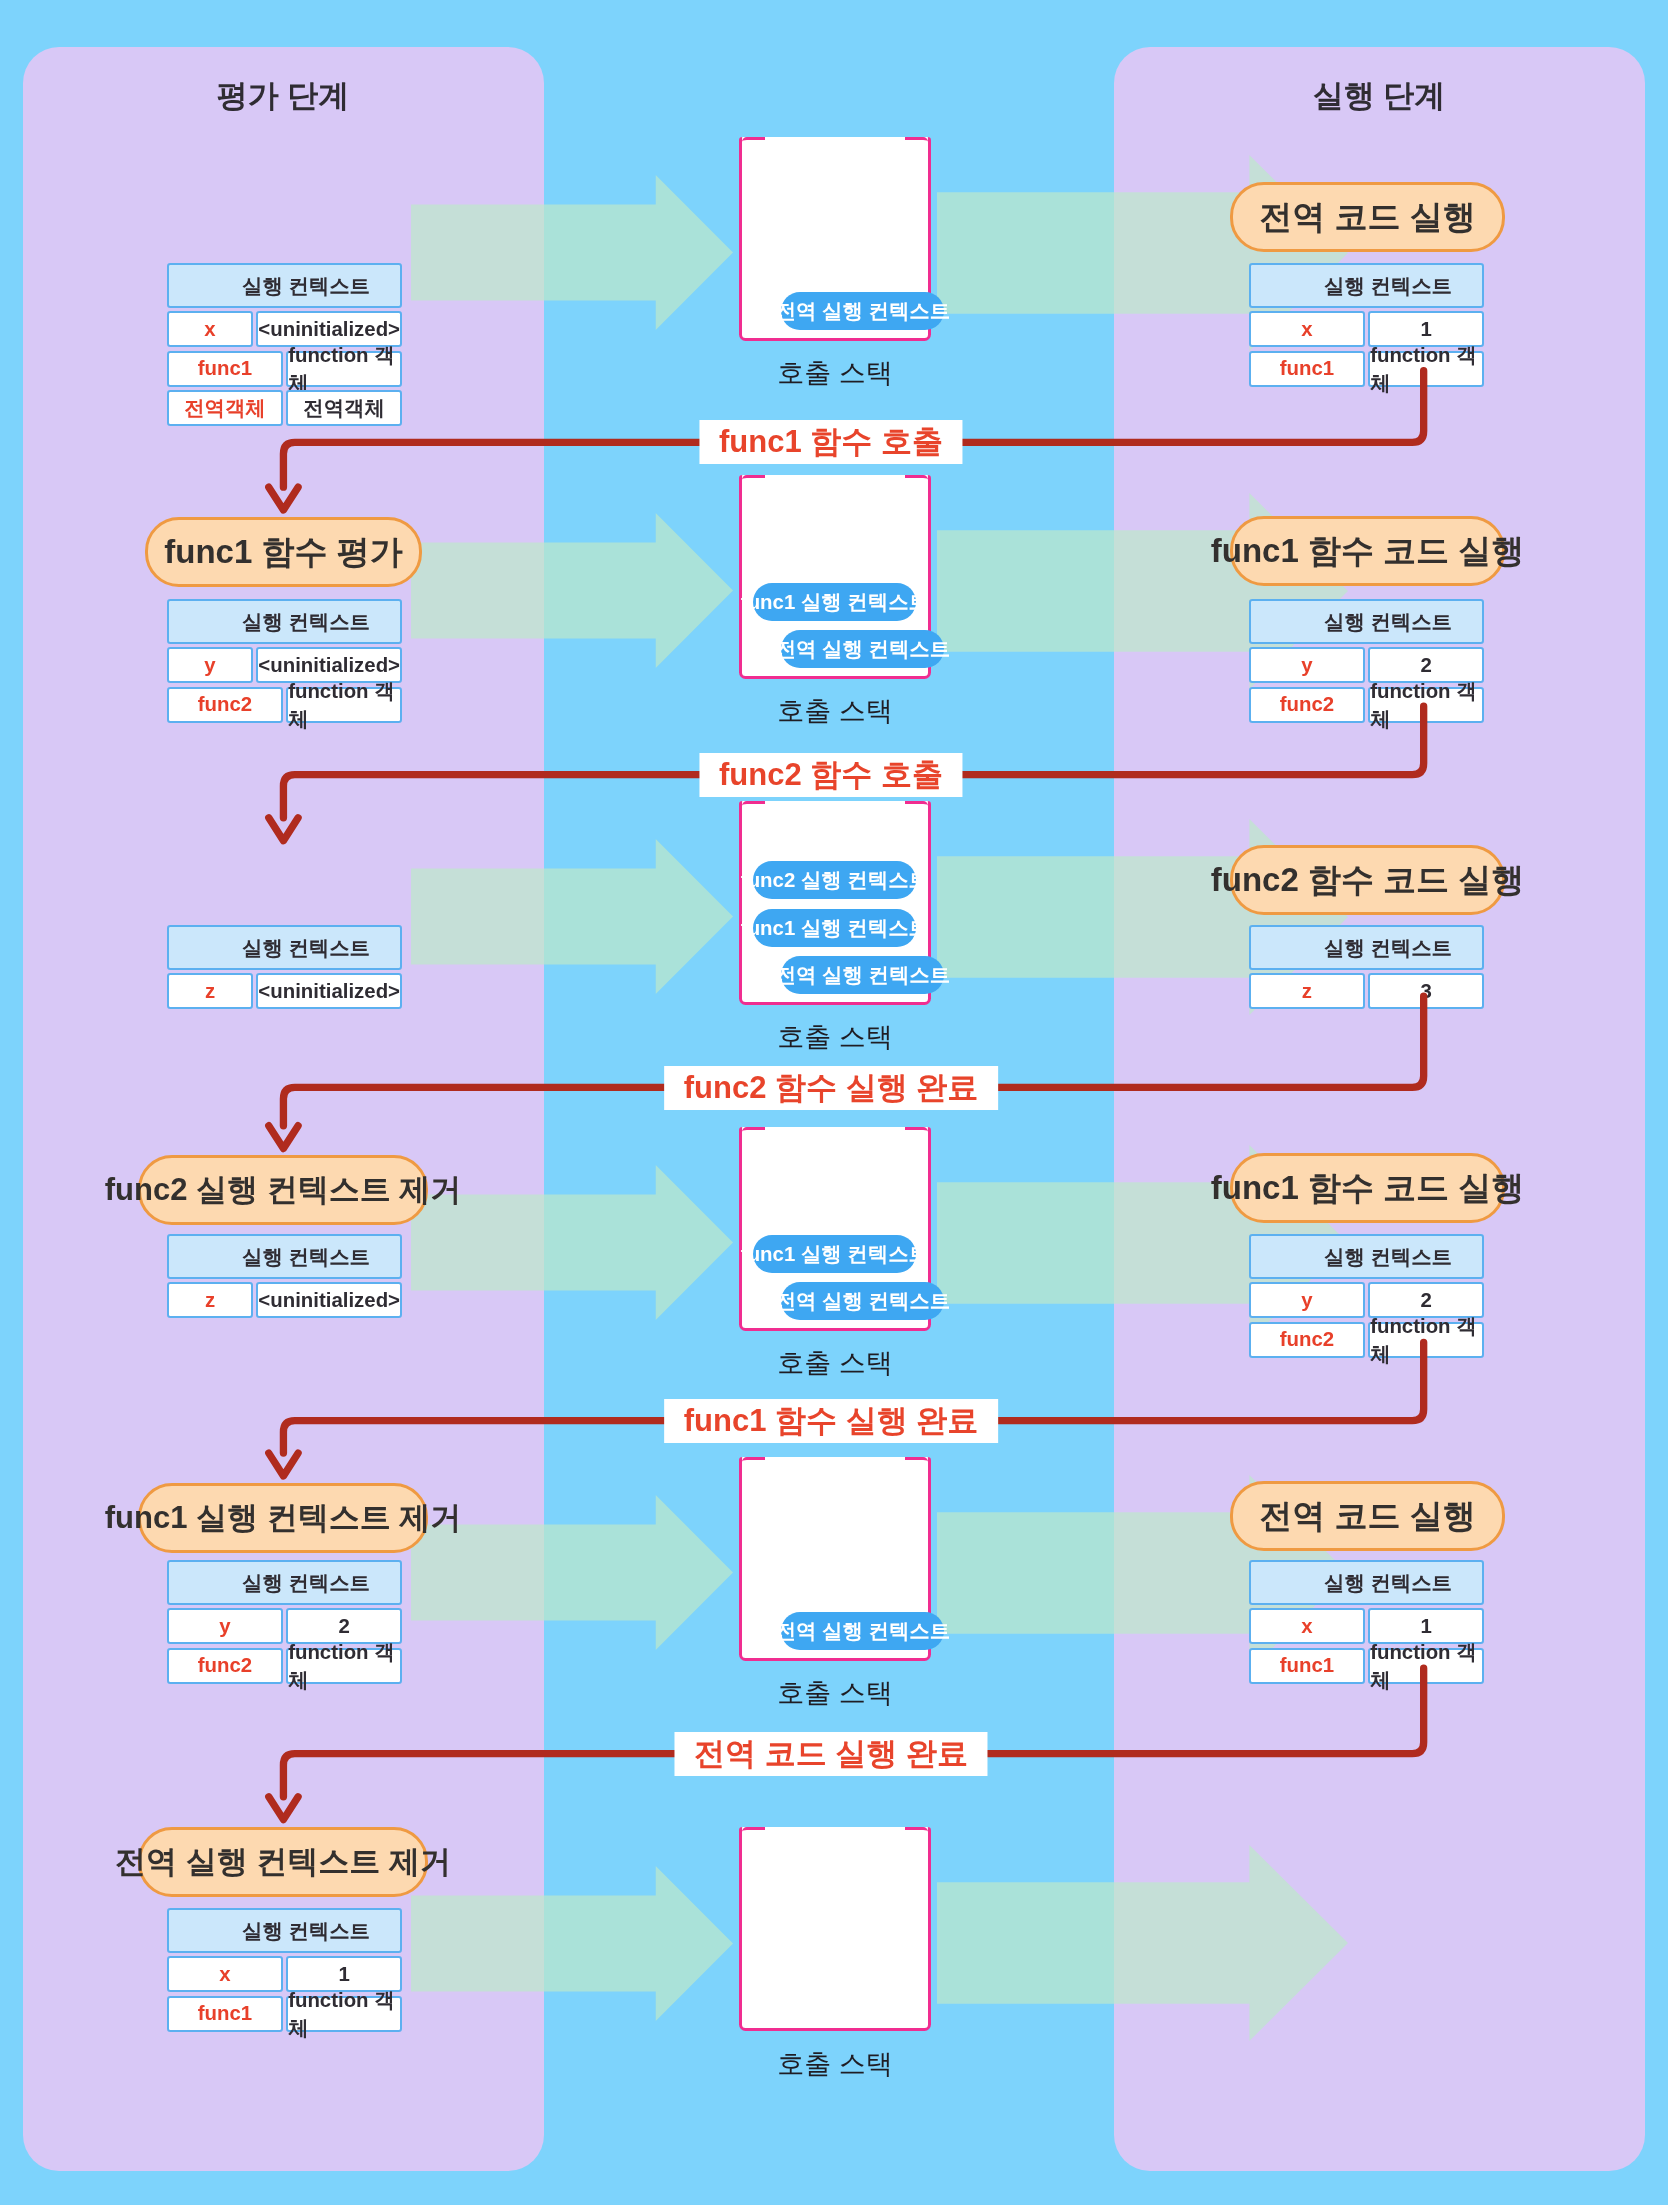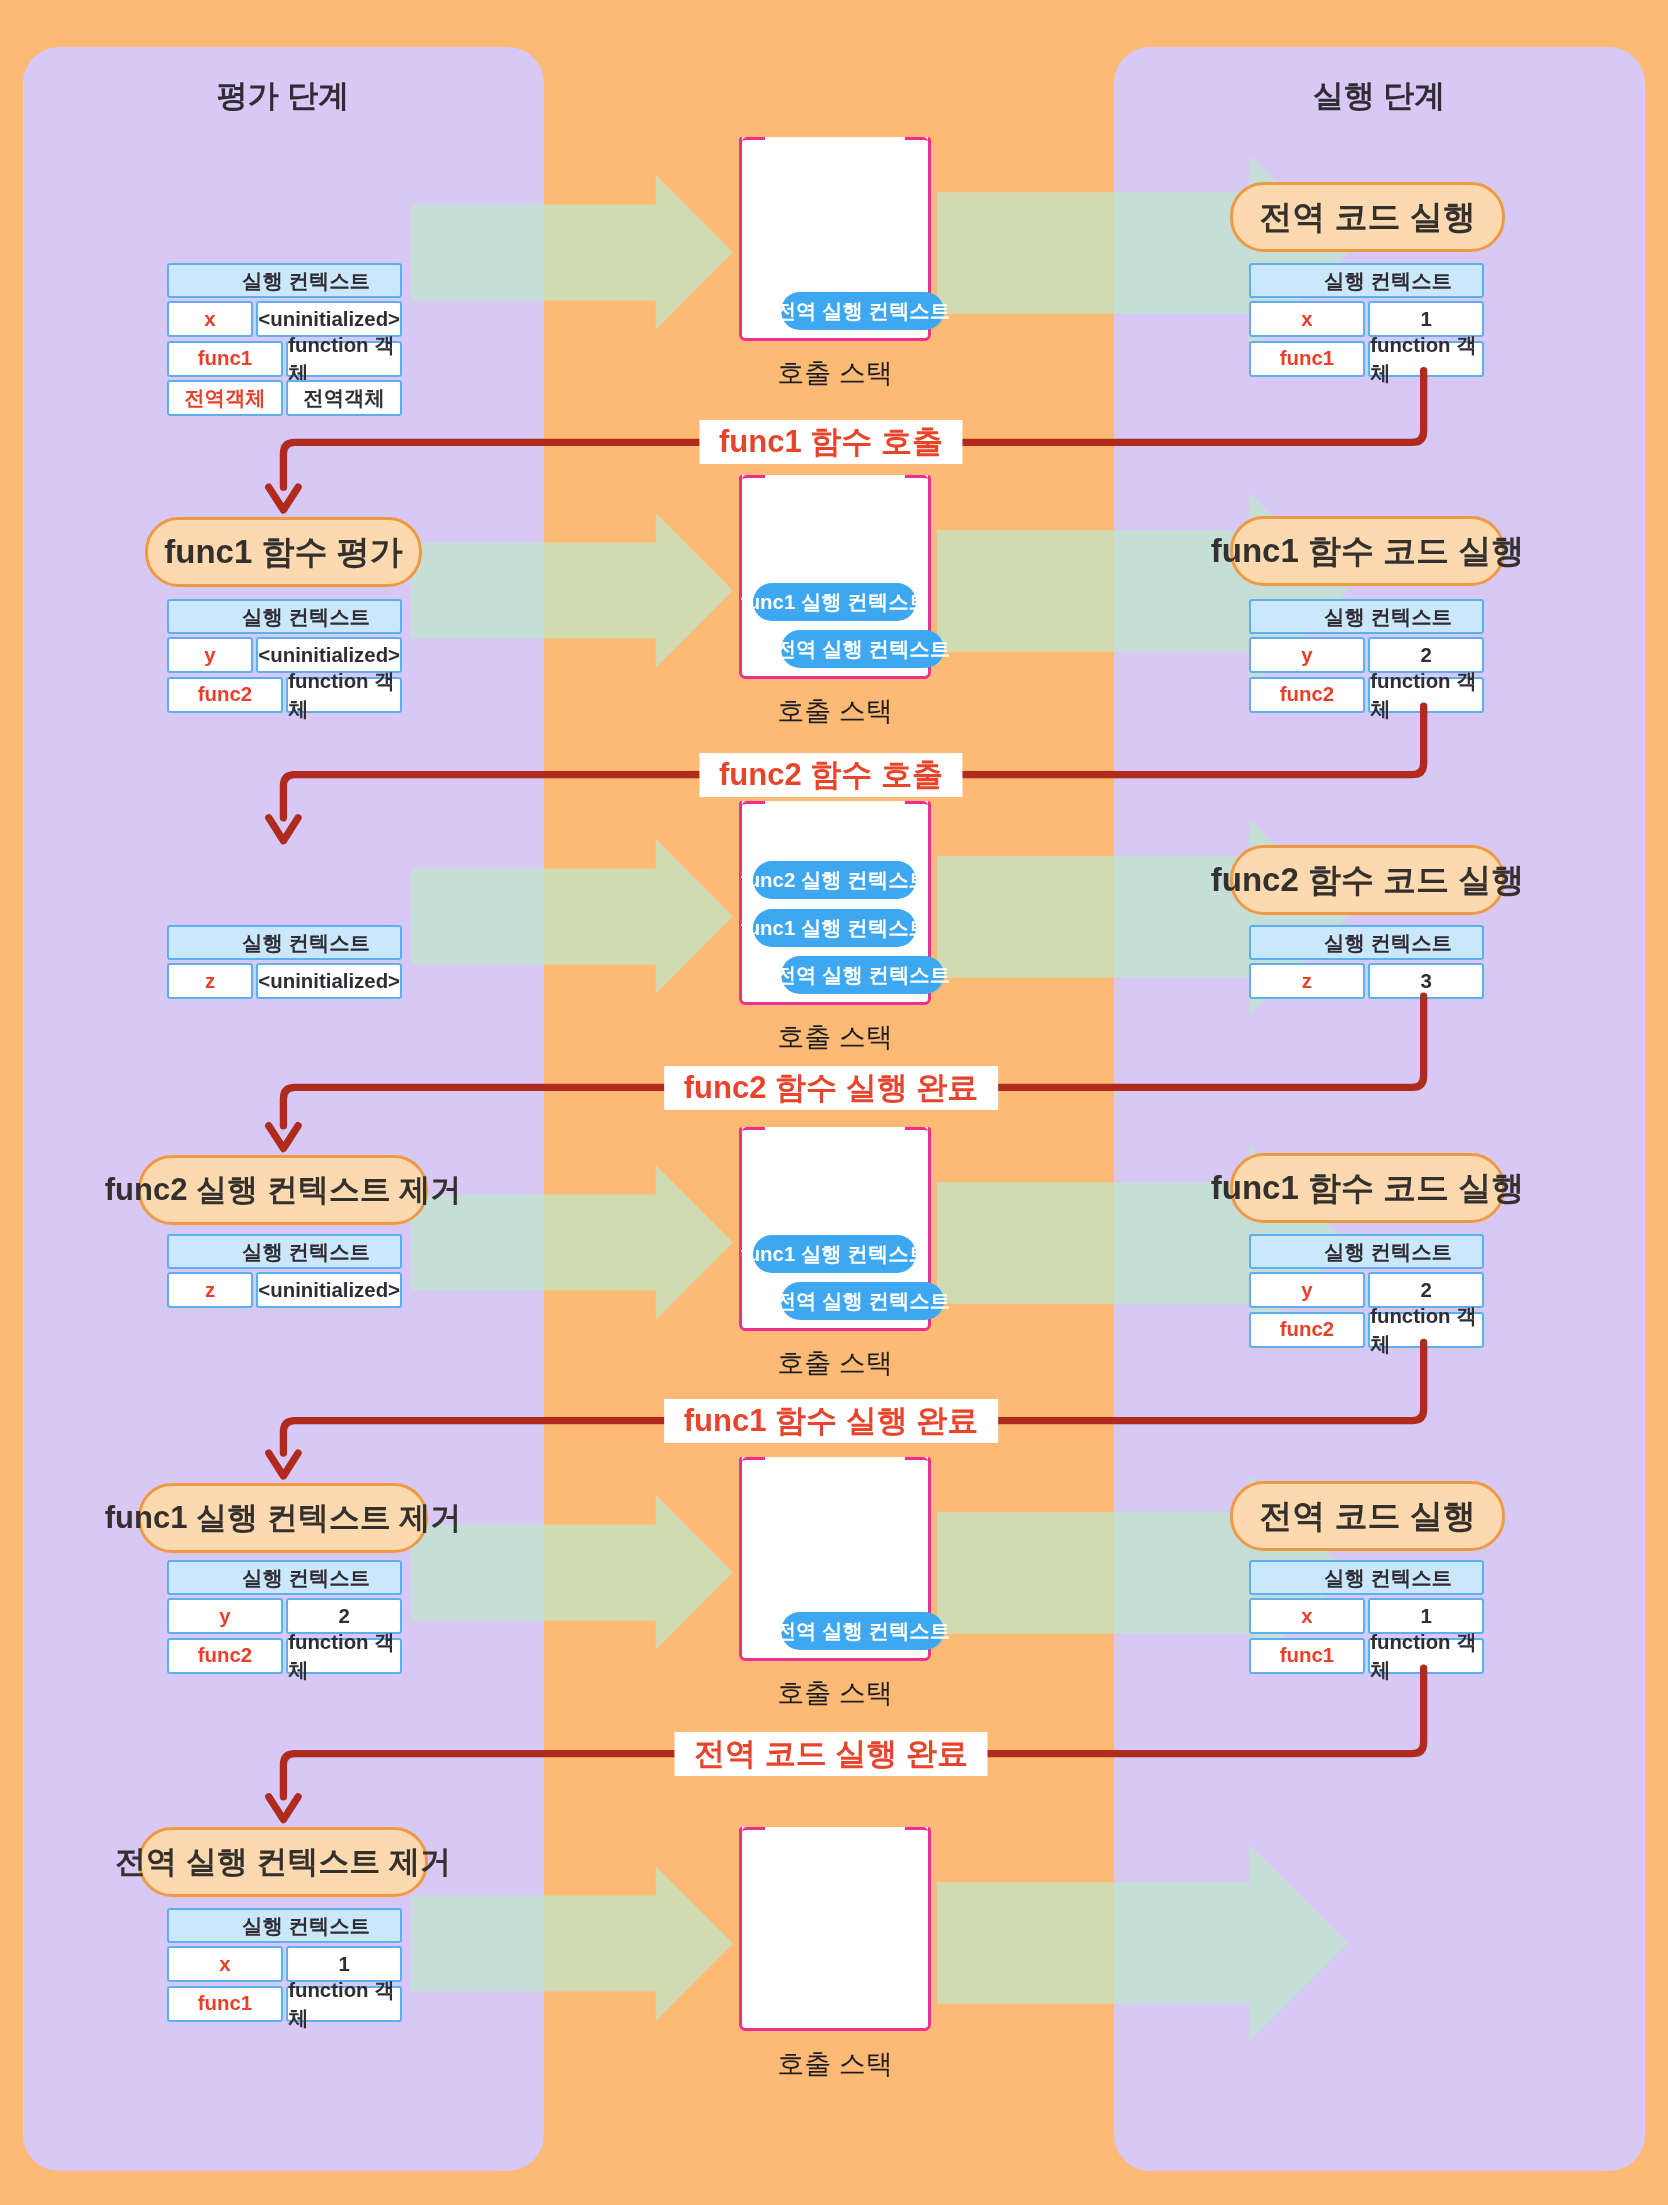--- a/index.html
+++ b/index.html
@@ -1,31 +1,31 @@
 <!DOCTYPE html>
 <html style="font-size:13px"><head>
 <meta charset="utf-8">
 <style>
   html,body{margin:0;padding:0;background:#ffffff;}
-  #canvas{position:relative;width:1668px;height:2205px;background:#fdba74;overflow:hidden;
+  #canvas{position:relative;width:1668px;height:2205px;background:#7dd3fc;overflow:hidden;
           font-family:"Liberation Sans","DejaVu Sans",sans-serif;color:#2f2c33;}
   .panel{position:absolute;top:47px;height:2124px;background:#d8c8f6;border-radius:36px;}
   #panel-left{left:23px;width:521px;}
   #panel-right{left:1114px;width:531px;}
   .panel-title{position:absolute;top:75px;transform:translateX(-50%);font-size:31px;font-weight:bold;color:#2f2c33;white-space:nowrap;}
   .garrow{position:absolute;background:rgba(190,232,203,0.70);
           clip-path:polygon(0 19%,76% 19%,76% 0,100% 50%,76% 100%,76% 81%,0 81%);}
   .garrow.gleft{width:322px;height:155px;left:411px;}
   .garrow.gright{width:411px;height:196px;left:937px;}
   .box-orange{position:absolute;height:70px;background:#fdd9b0;border:3.3px solid #ef9a42;border-radius:34px;
               display:flex;align-items:center;justify-content:center;font-weight:bold;font-size:33px;color:#33302e;
               box-sizing:border-box;white-space:nowrap;}
   .ec-table{position:absolute;width:235px;}
   .ec-table.rt{width:235px;}
-  .ec-header{box-sizing:border-box;height:35px;background:#cbe7fb;border:2.4px solid #5cb0f0;border-radius:3.3px;
+  .ec-header{box-sizing:border-box;height:45px;background:#cbe7fb;border:2.4px solid #5cb0f0;border-radius:3.3px;
              display:flex;align-items:center;justify-content:center;font-size:20.4px;font-weight:bold;color:#2f2c33;padding-left:43px;}
   .ec-row{display:flex;gap:3.3px;margin-top:3.3px;height:36px;}
   .ec-key,.ec-val{box-sizing:border-box;flex:1;background:#ffffff;border:2.4px solid #5cb0f0;border-radius:3.3px;
              display:flex;align-items:center;justify-content:center;font-size:20.4px;font-weight:bold;}
   .ec-key{color:#e8402a;}
   .ec-val{color:#2f2c33;}
   .stack{position:absolute;left:739px;width:192px;height:204px;background:#ffffff;box-sizing:border-box;
          border-left:3.3px solid #f02d90;border-right:3.3px solid #f02d90;border-bottom:3.3px solid #f02d90;
          border-radius:3.3px 3.3px 6.5px 6.5px;}
   .stack::before,.stack::after{content:'';position:absolute;top:0;width:23px;height:13px;border-top:3.3px solid #f02d90;}

